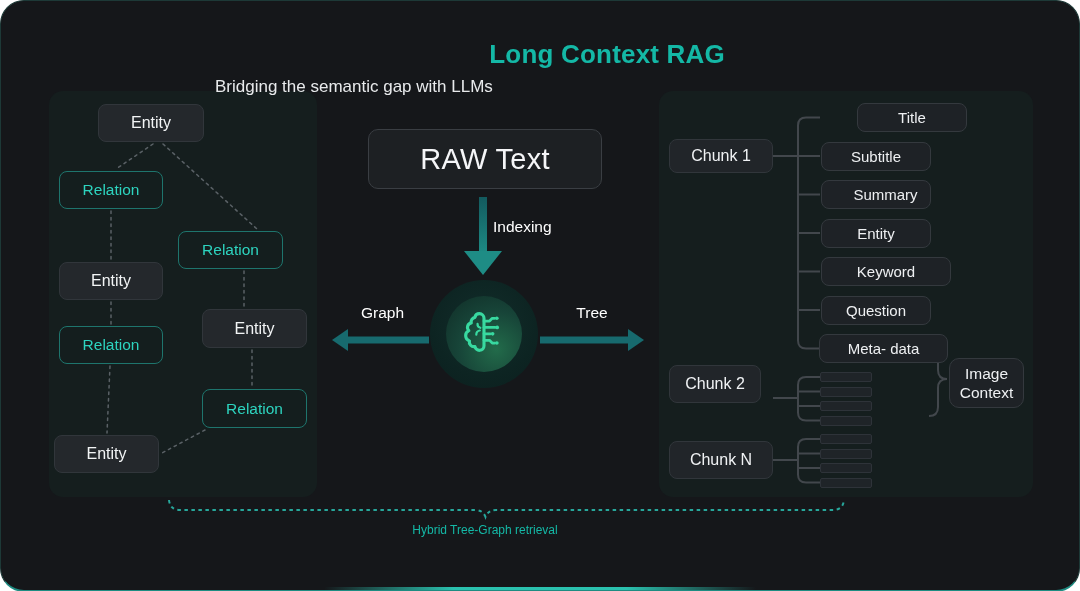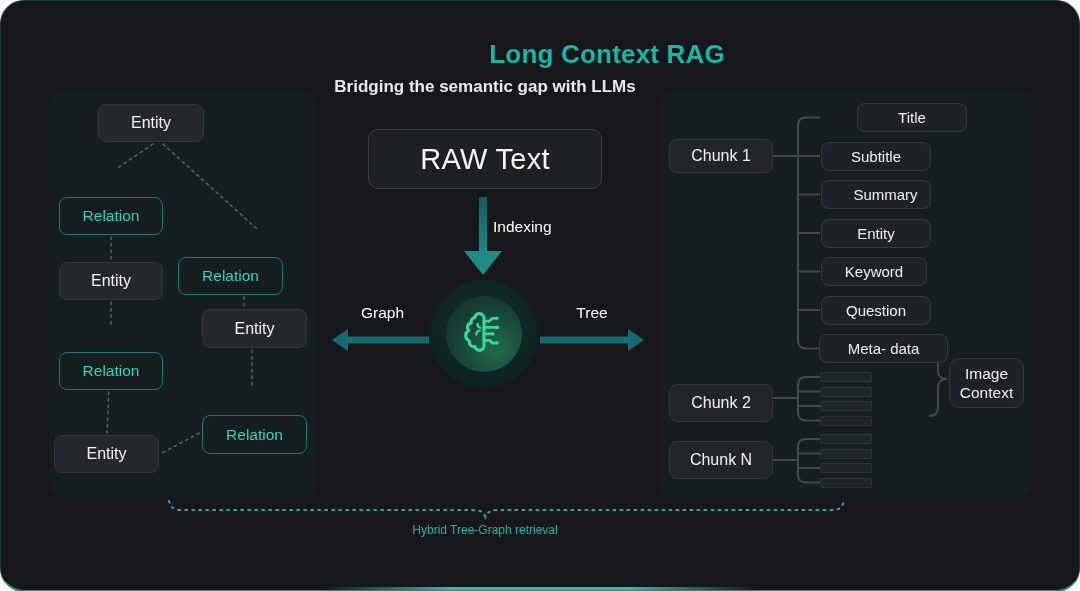--- a/index.html
+++ b/index.html
@@ -15,32 +15,32 @@
     border-radius:2px;z-index:5;
   }
   .panel{
     position:absolute;background:#151e1e;border-radius:14px;z-index:0;
   }
   .hdr-title{
     position:absolute;left:244px;top:38px;width:480px;text-align:right;
     font-size:26px;font-weight:700;color:#14b8a6;letter-spacing:.2px;z-index:2;
   }
   .hdr-sub{
-    position:absolute;left:214px;top:76px;width:540px;text-align:center;
-    font-size:17px;font-weight:700;color:#e8eaec;z-index:2;
+    position:absolute;left:214px;top:76px;width:540px;
+    font-size:17px;font-weight:400;color:#e8eaec;z-index:2;
   }
   .box{
     position:absolute;display:flex;align-items:center;justify-content:center;
     border-radius:8px;z-index:2;box-sizing:border-box;
   }
   .entity{
     background:#24282c;border:1px solid #31363b;color:#f2f4f5;font-size:16px;
   }
   .relation{
-    background:#141e1e;border:1px solid #1e756d;color:#2dd4bf;font-size:15.5px;margin-top:26px;
+    background:#141e1e;border:1px solid #1e756d;color:#2dd4bf;font-size:15.5px;
   }
   .rawtext{
     background:#1d2023;border:1px solid #3a3e43;border-radius:10px;
     color:#f5f6f8;font-size:29px;font-weight:500;letter-spacing:.3px;
   }
   .leafbox{
     background:#1e2226;border:1px solid #34393e;color:#eef0f2;font-size:15px;
   }
   .chunkbox{
     background:#212529;border:1px solid #31363b;color:#f0f2f4;font-size:16px;
@@ -193,40 +193,40 @@
   <div class="box relation" style="left:201px;top:388px;width:105px;height:39px;">
       <span>Relation</span>
     </div>
   <div class="box entity" style="left:53px;top:434px;width:105px;height:38px;">
       <span>Entity</span>
     </div>
 
   <div class="box chunkbox" style="left:668px;top:138px;width:104px;height:34px;">
       <span>Chunk 1</span>
     </div>
-  <div class="box chunkbox" style="left:668px;top:383px;width:104px;height:38px;">
+  <div class="box chunkbox" style="left:668px;top:364px;width:92px;height:38px;">
       <span>Chunk 2</span>
     </div>
   <div class="box chunkbox" style="left:668px;top:440px;width:104px;height:38px;">
       <span>Chunk N</span>
     </div>
 
   <div class="box leafbox" style="left:856px;top:102px;width:110px;height:29px;">
       <span>Title</span>
     </div>
   <div class="box leafbox" style="left:820px;top:140.5px;width:110px;height:29px;">
       <span>Subtitle</span>
     </div>
   <div class="box leafbox" style="left:820px;top:179px;width:110px;height:29px;padding-left:19px;">
       <span>Summary</span>
     </div>
   <div class="box leafbox" style="left:820px;top:217.5px;width:110px;height:29px;">
       <span>Entity</span>
     </div>
-  <div class="box leafbox" style="left:820px;top:256px;width:106px;height:29px;">
+  <div class="box leafbox" style="left:820px;top:256px;width:130px;height:29px;">
       <span>Keyword</span>
     </div>
   <div class="box leafbox" style="left:820px;top:294.5px;width:110px;height:29px;">
       <span>Question</span>
     </div>
   <div class="box leafbox" style="left:818px;top:333px;width:129px;height:29px;">
       <span>Meta- data</span>
     </div>
 
   <div class="bar" style="left:819px;top:371px;width:52px;height:10px;"></div>

